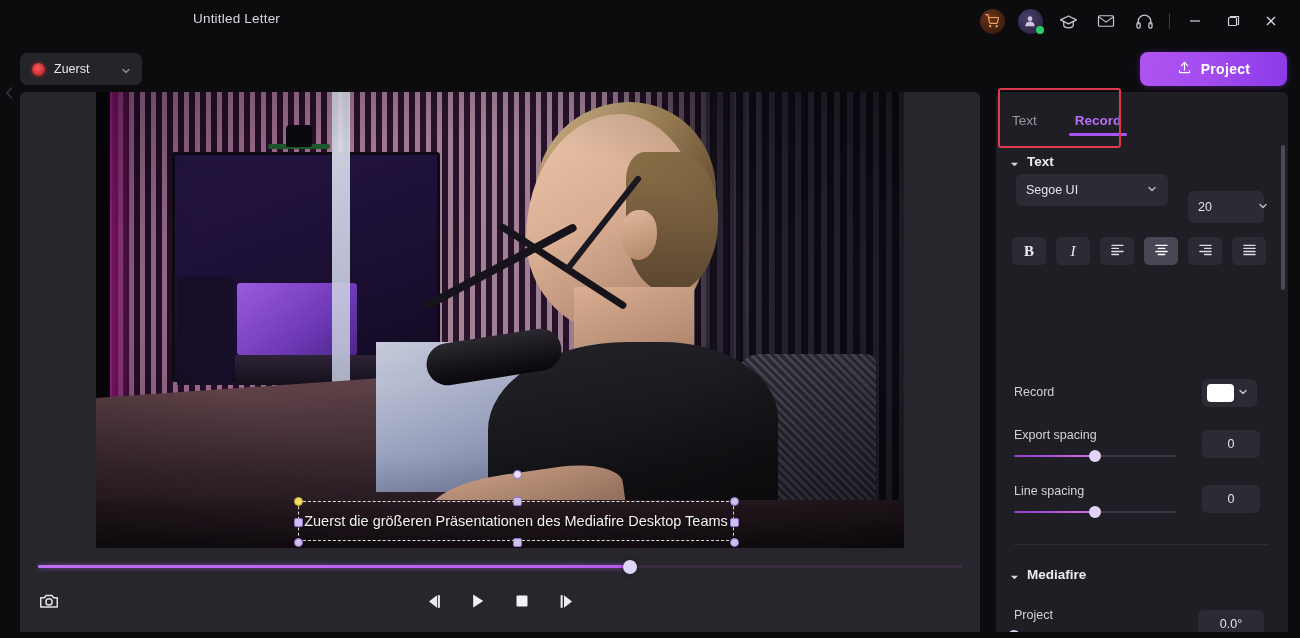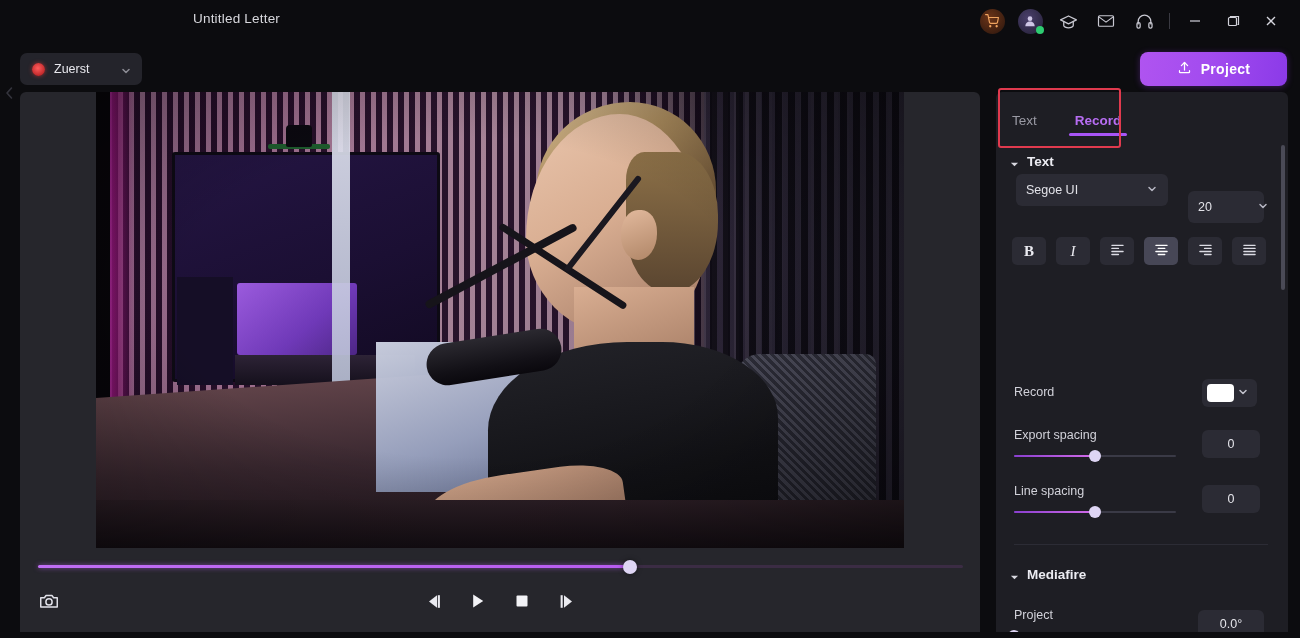--- a/index.html
+++ b/index.html
@@ -495,20 +495,32 @@
       <div class="vf-shirt"></div>
       <div class="vf-arm"></div>
 
       <div class="vf-mic-arm"></div>
       <div class="vf-mic-arm2"></div>
       <div class="vf-mic-arm3"></div>
       <div class="vf-mic"></div>
       <div class="vf-deskfront"></div>
       <div class="vf-vignette"></div>
 
+      <div class="sub-box">
+        <div class="sub-text">Zuerst die größeren Präsentationen des Mediafire Desktop Teams</div>
+        <span class="handle y" style="left:-5px;  top:-5px;"></span>
+        <span class="handle sq" style="left:214px; top:-5px;"></span>
+        <span class="handle" style="left:431px; top:-5px;"></span>
+        <span class="handle sq" style="left:-5px;  top:16px;"></span>
+        <span class="handle sq" style="left:431px; top:16px;"></span>
+        <span class="handle" style="left:-5px;  top:36px;"></span>
+        <span class="handle sq" style="left:214px; top:36px;"></span>
+        <span class="handle" style="left:431px; top:36px;"></span>
+        <span class="handle rot" style="left:214px; top:-32px;"></span>
+      </div>
     </div>
   </div>
 
   <div class="scrub-wrap">
     <div class="scrub-track"></div>
     <div class="scrub-fill" id="scrubFill" style="width: 592px;"></div>
     <div class="scrub-knob" id="scrubKnob" style="left: 585px;"></div>
   </div>
 
   <div class="time-readout">

